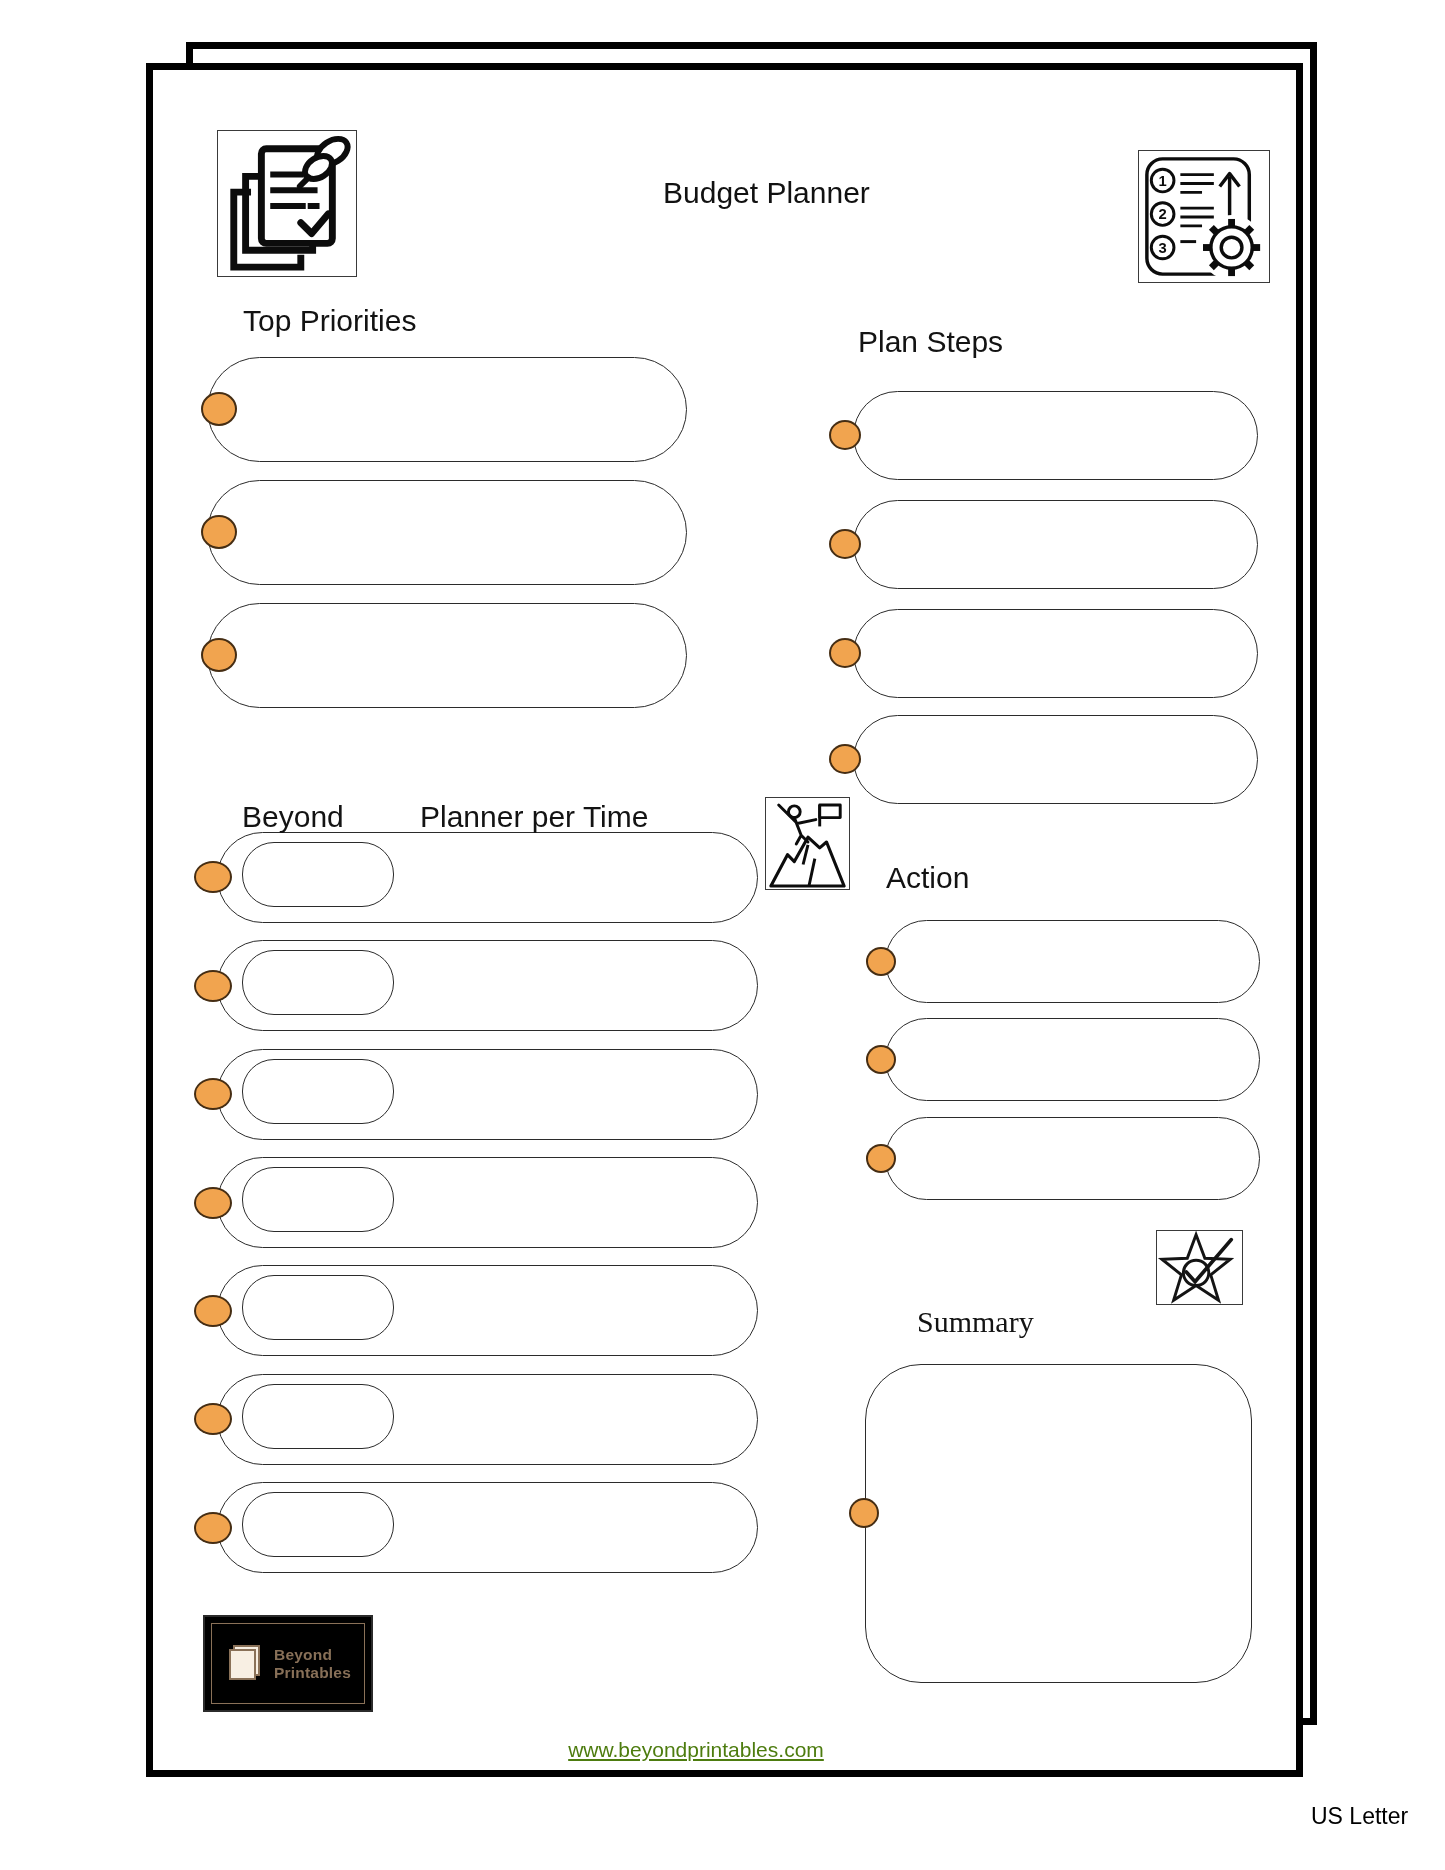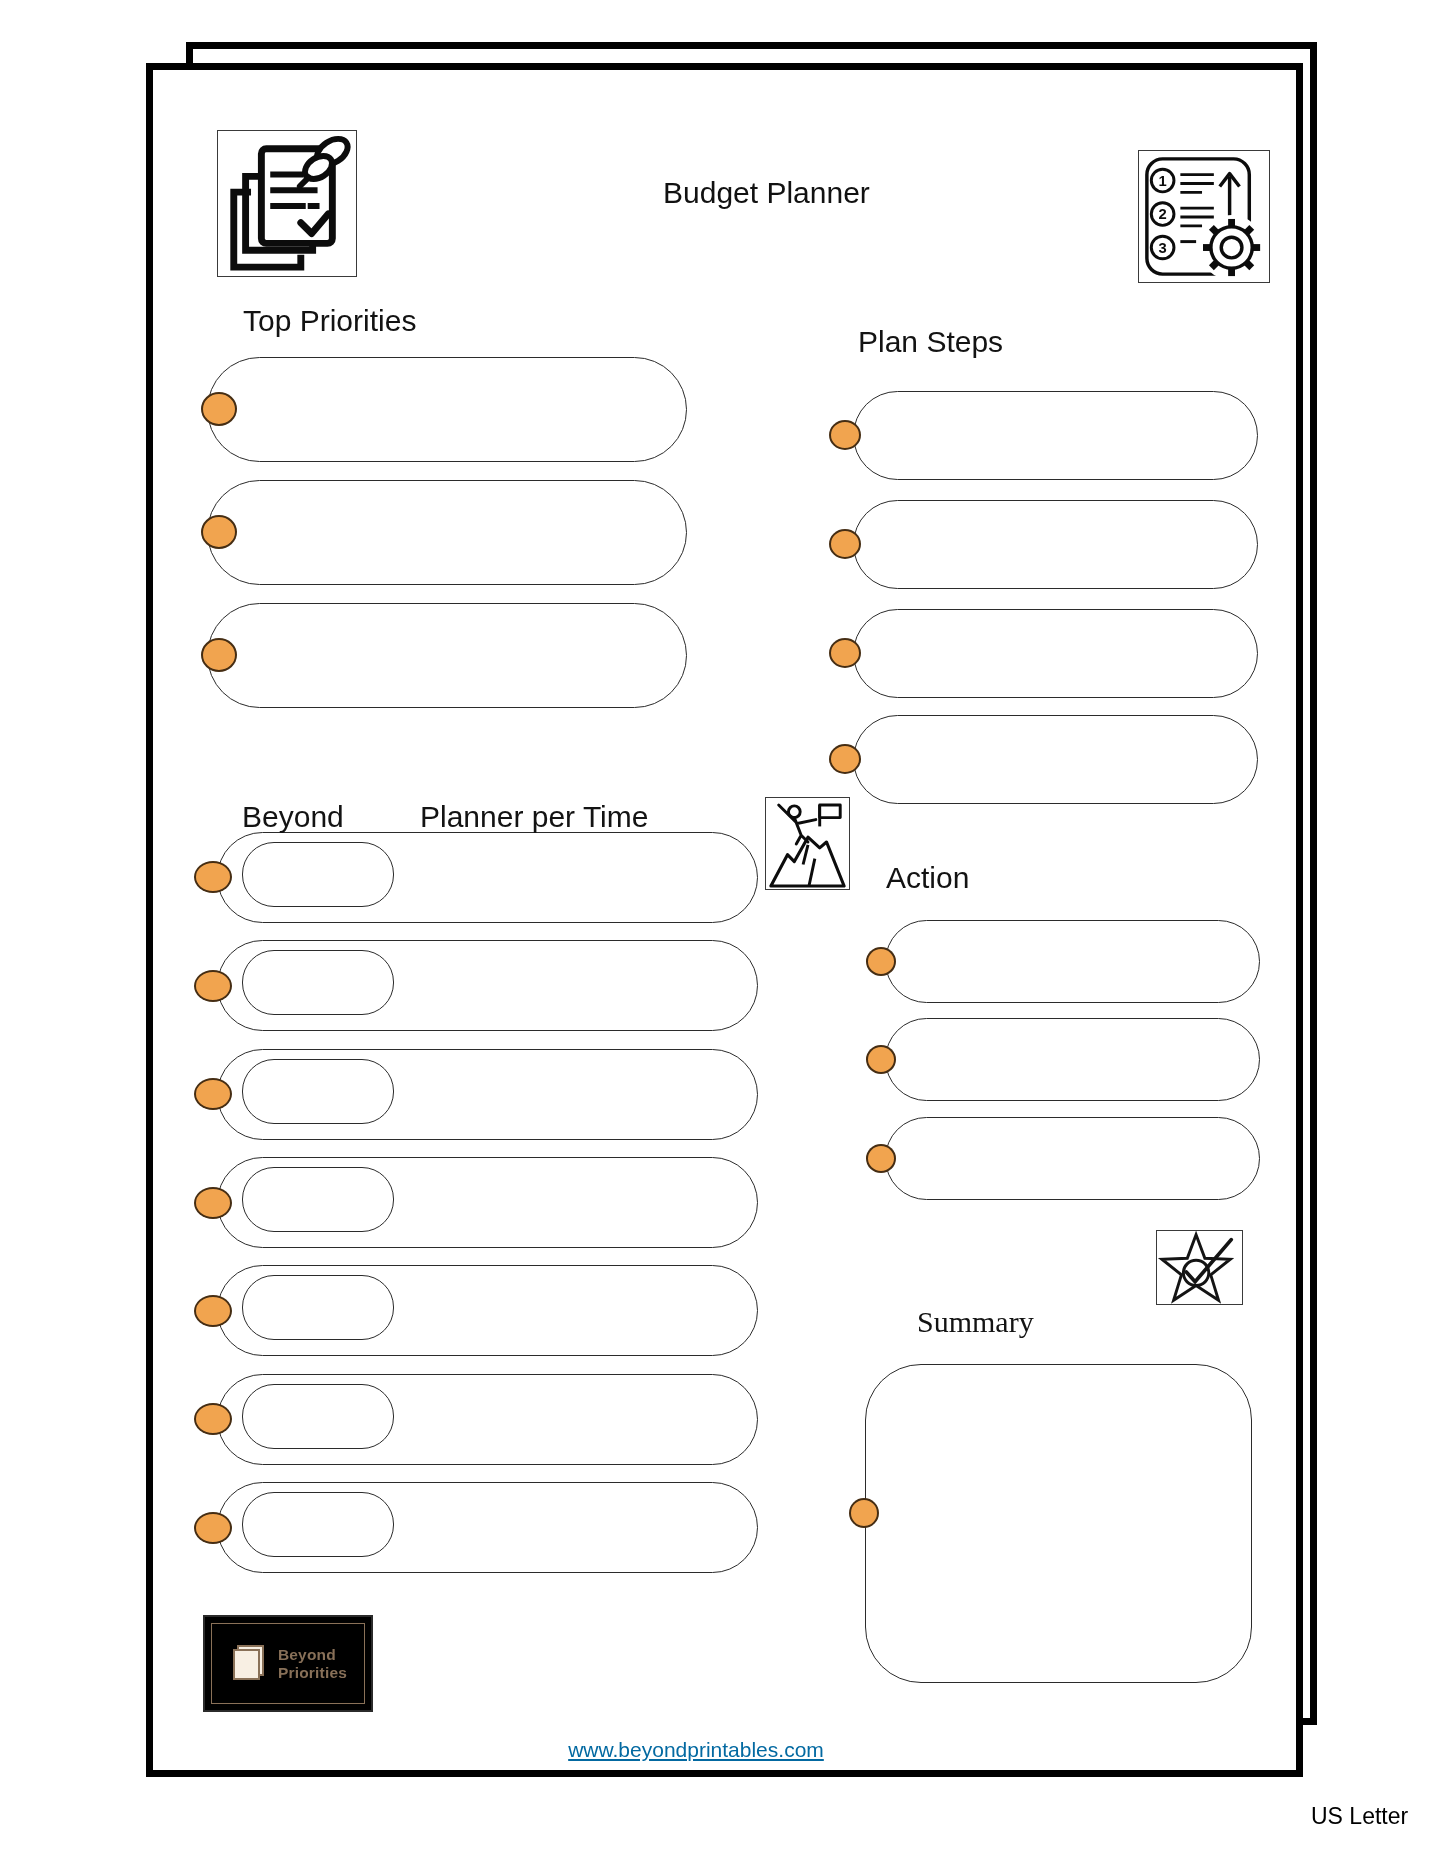--- a/index.html
+++ b/index.html
@@ -20,21 +20,21 @@
        border-radius:50%;box-sizing:border-box;}
   .icon-box{position:absolute;z-index:4;background:#fff;border:1.5px solid #3a3a3a;
         box-sizing:border-box;display:flex;align-items:center;justify-content:center;}
   .icon-box svg{display:block;}
   .logo-box{position:absolute;z-index:4;left:203px;top:1615px;width:170px;height:97px;
         background:#000000;border:2.5px solid #2b2b2b;box-sizing:border-box;}
   .logo-frame{position:absolute;inset:6px;border:1.5px solid #8A7158;
         display:flex;align-items:center;justify-content:center;gap:9px;}
   .logo-text{color:#887058;font-size:15.5px;font-weight:700;line-height:1.12;letter-spacing:.2px;}
   .footer-link{position:absolute;z-index:4;left:496px;top:1738px;width:400px;text-align:center;
-        font-size:21px;color:#0369a1;text-decoration:underline;cursor:pointer;}
+        font-size:21px;color:#4d7c0f;text-decoration:underline;cursor:pointer;}
   .paper-size{position:absolute;z-index:4;left:1311px;top:1803px;font-size:23px;color:#000;}
 </style>
 </head>
 <body>
 
 <div class="canvas">
 
   <div class="sheet back-sheet"></div>
   <div class="sheet front-sheet"></div>
 
@@ -168,21 +168,21 @@
   <div class="logo-box">
     <div class="logo-frame">
       <span>
         <svg width="40" height="38" viewBox="0 0 40 38" fill="none" stroke="#8A7158" stroke-width="2">
           <rect x="9" y="3" width="25" height="29" fill="#F8EFE3"></rect>
           <rect x="5" y="7" width="25" height="29" fill="#F8EFE3"></rect>
         </svg>
       </span>
       <span class="logo-text">
         <span>Beyond</span><br>
-        <span>Priorities</span>
+        <span>Printables</span>
       </span>
     </div>
   </div>
 
   <div class="footer-link">www.beyondprintables.com</div>
 
   <div class="paper-size">US Letter</div>
 
 </div>
 

